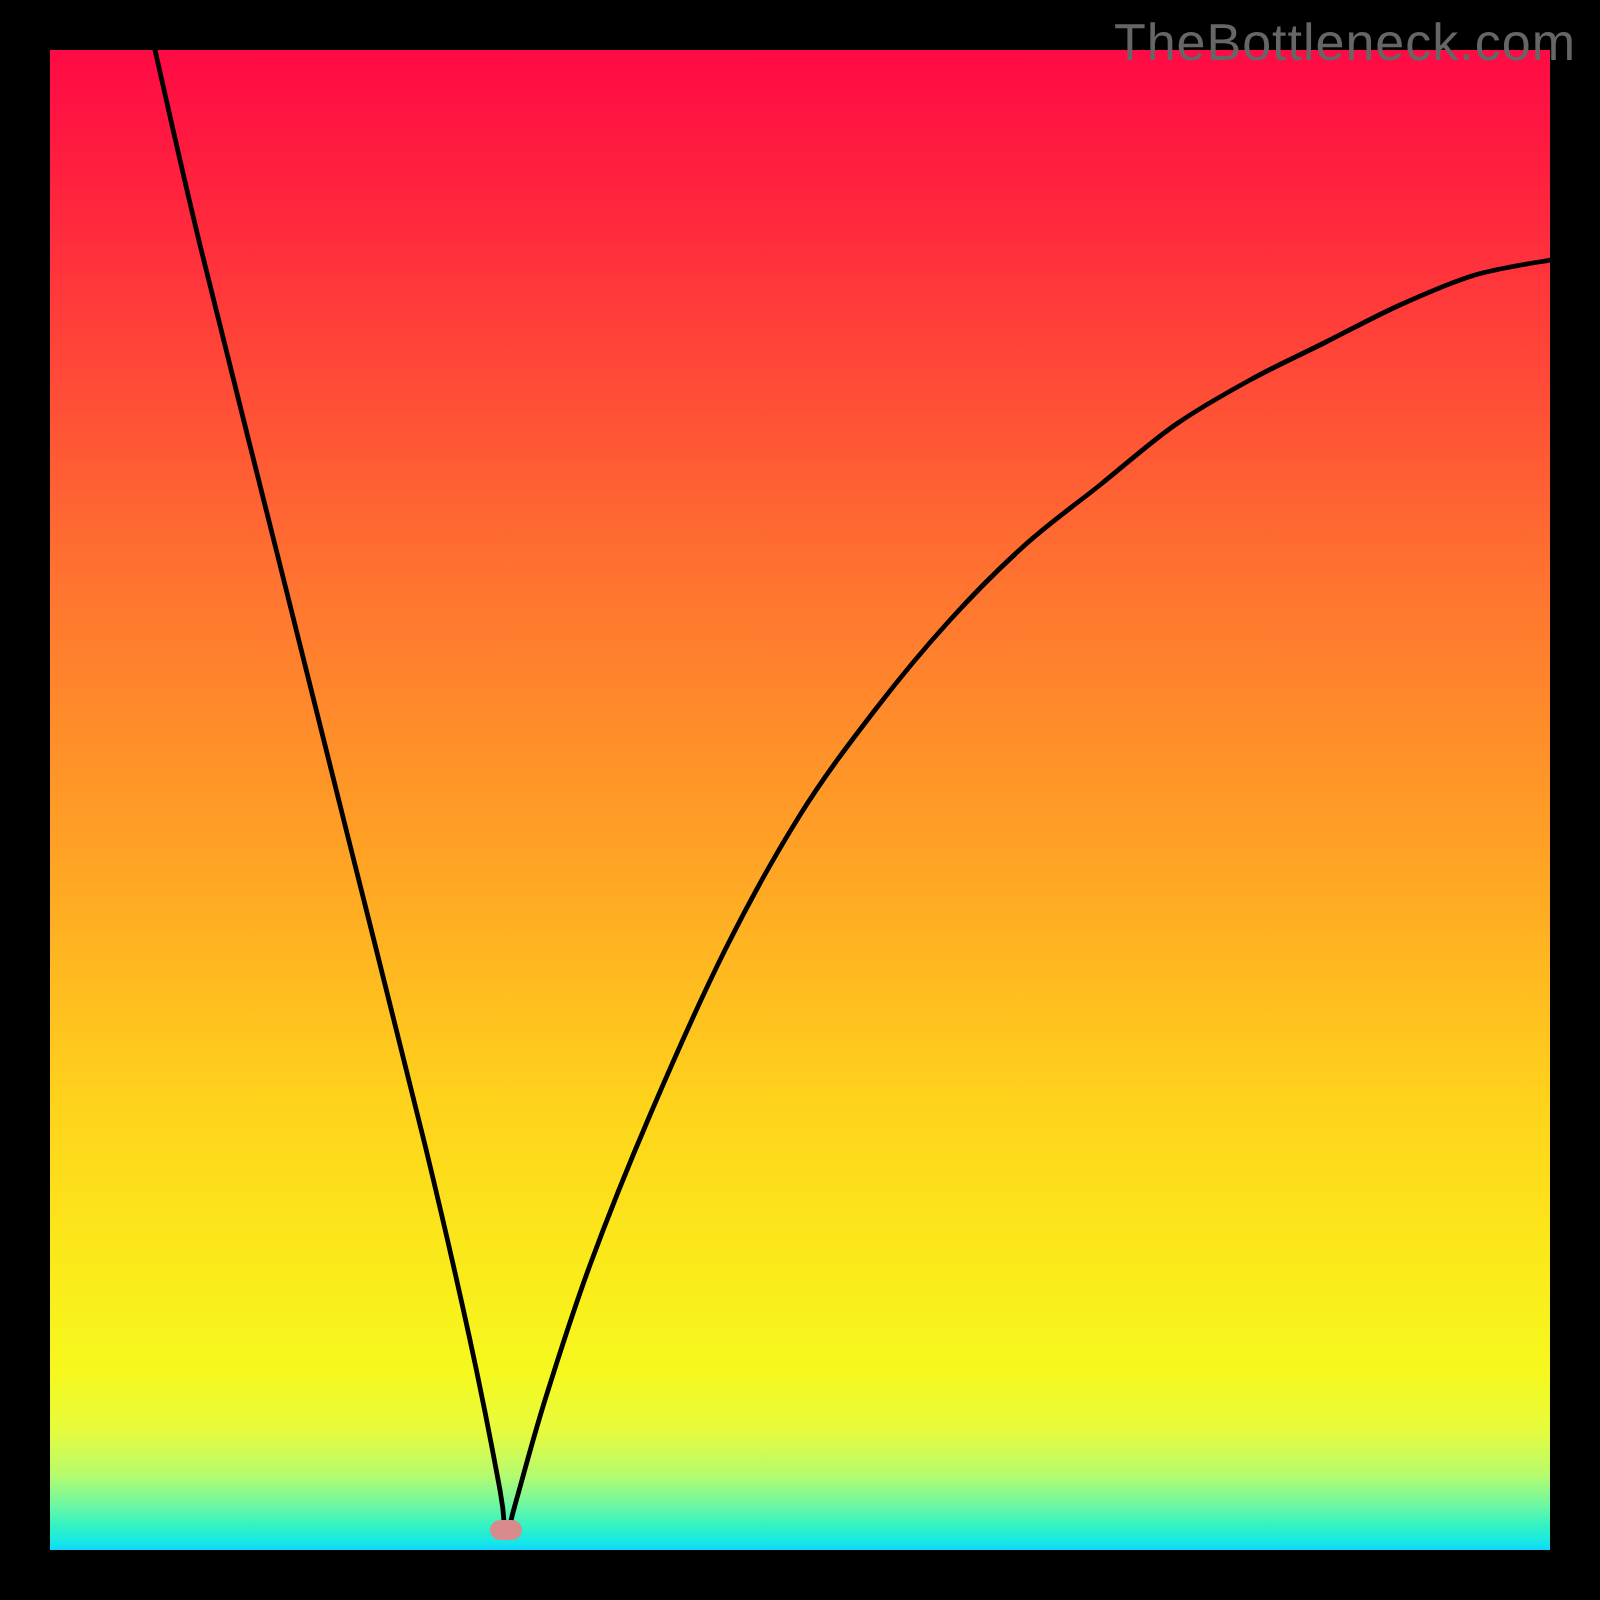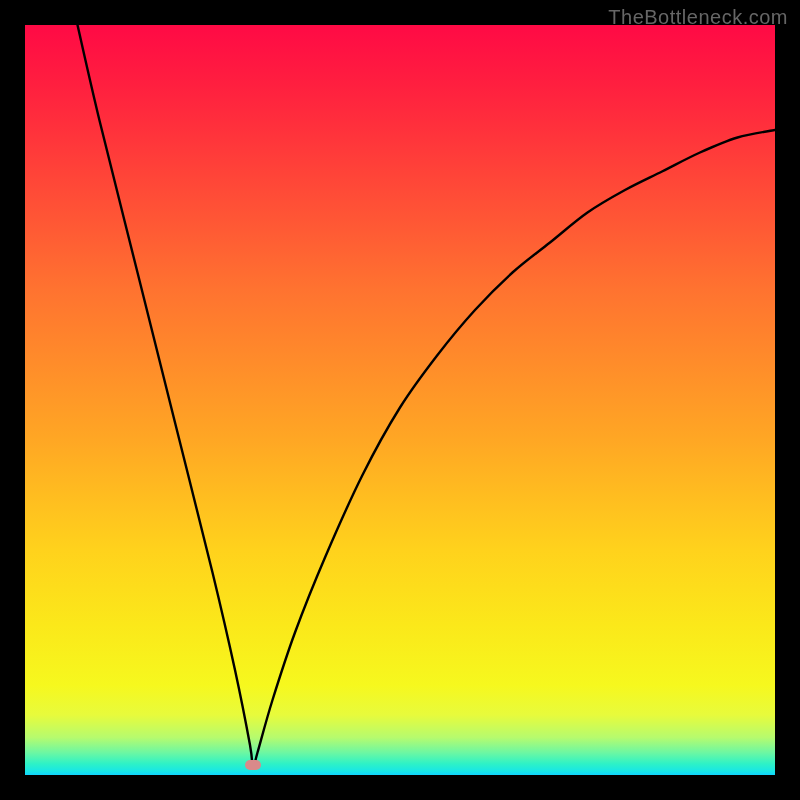--- a/index.html
+++ b/index.html
@@ -9,21 +9,21 @@
     height: 800px;
     background: #000;
     position: relative;
   }
   .watermark {
     position: absolute;
     top: 6px;
     right: 12px;
     color: #666;
     font-family: Arial, Helvetica, sans-serif;
-    font-size: 20px;
+    font-size: 26px;
     font-weight: 500;
     letter-spacing: 0.5px;
     z-index: 5;
   }
   .plot {
     position: absolute;
     left: 25px;
     top: 25px;
     width: 750px;
     height: 750px;

